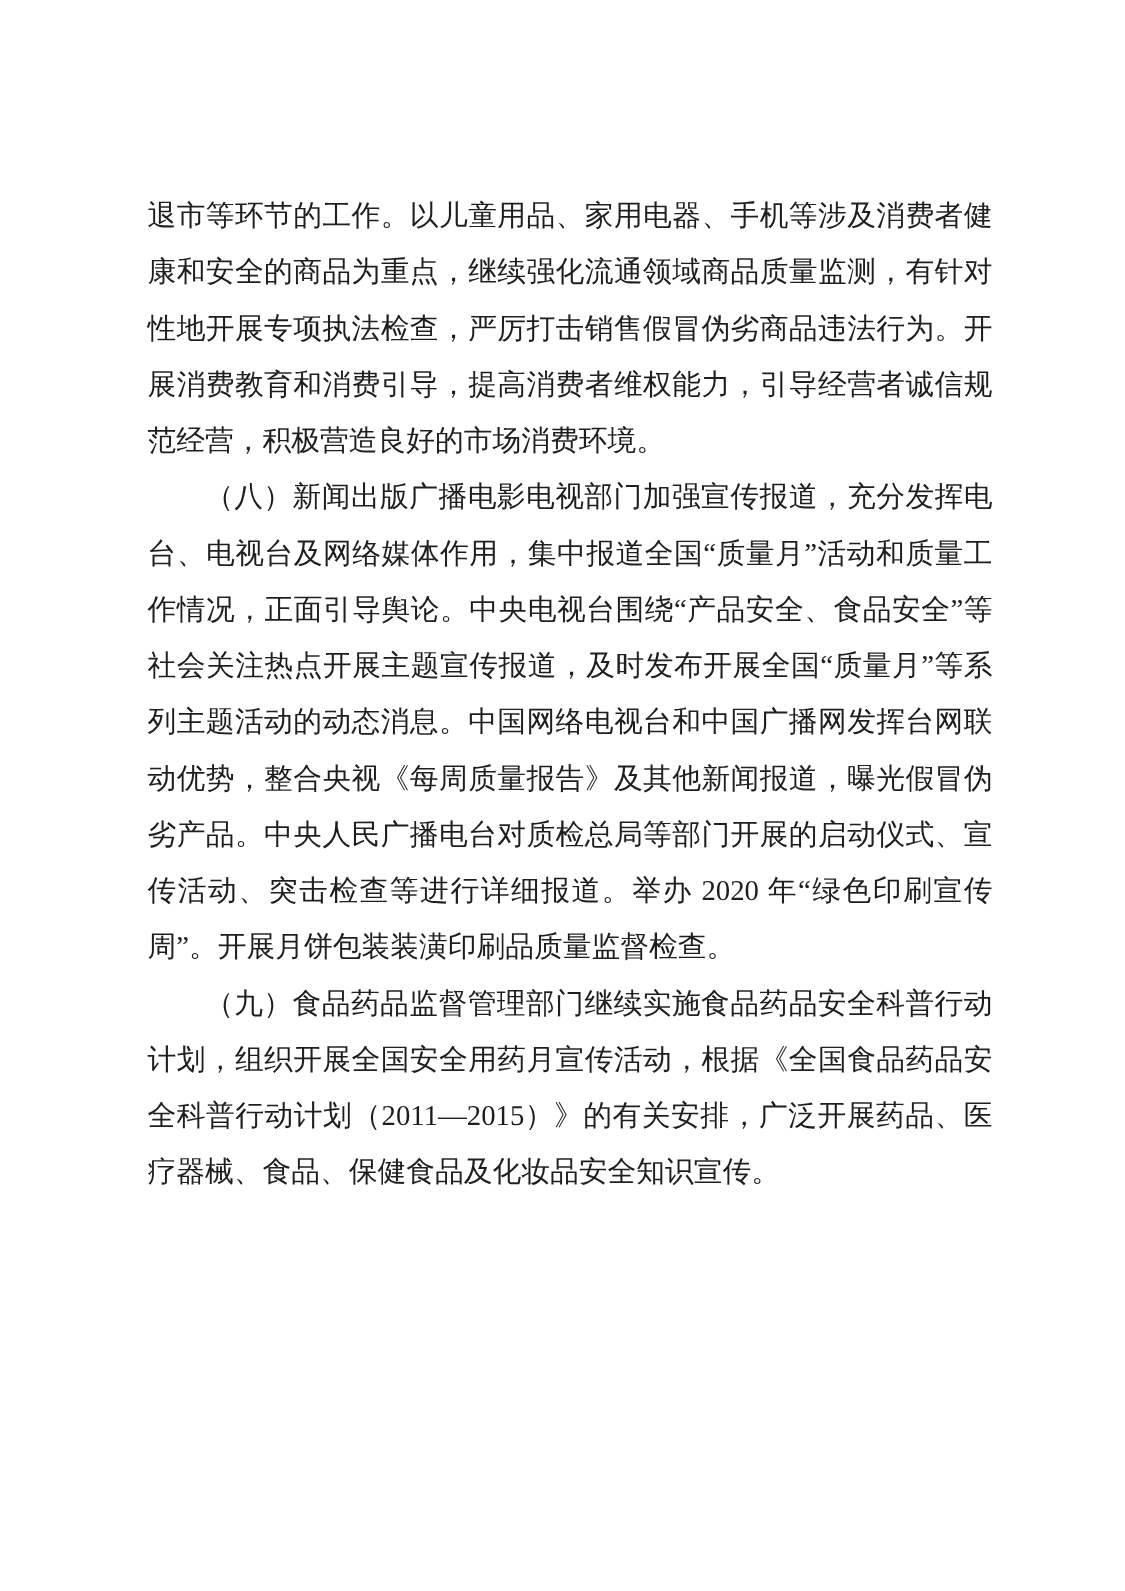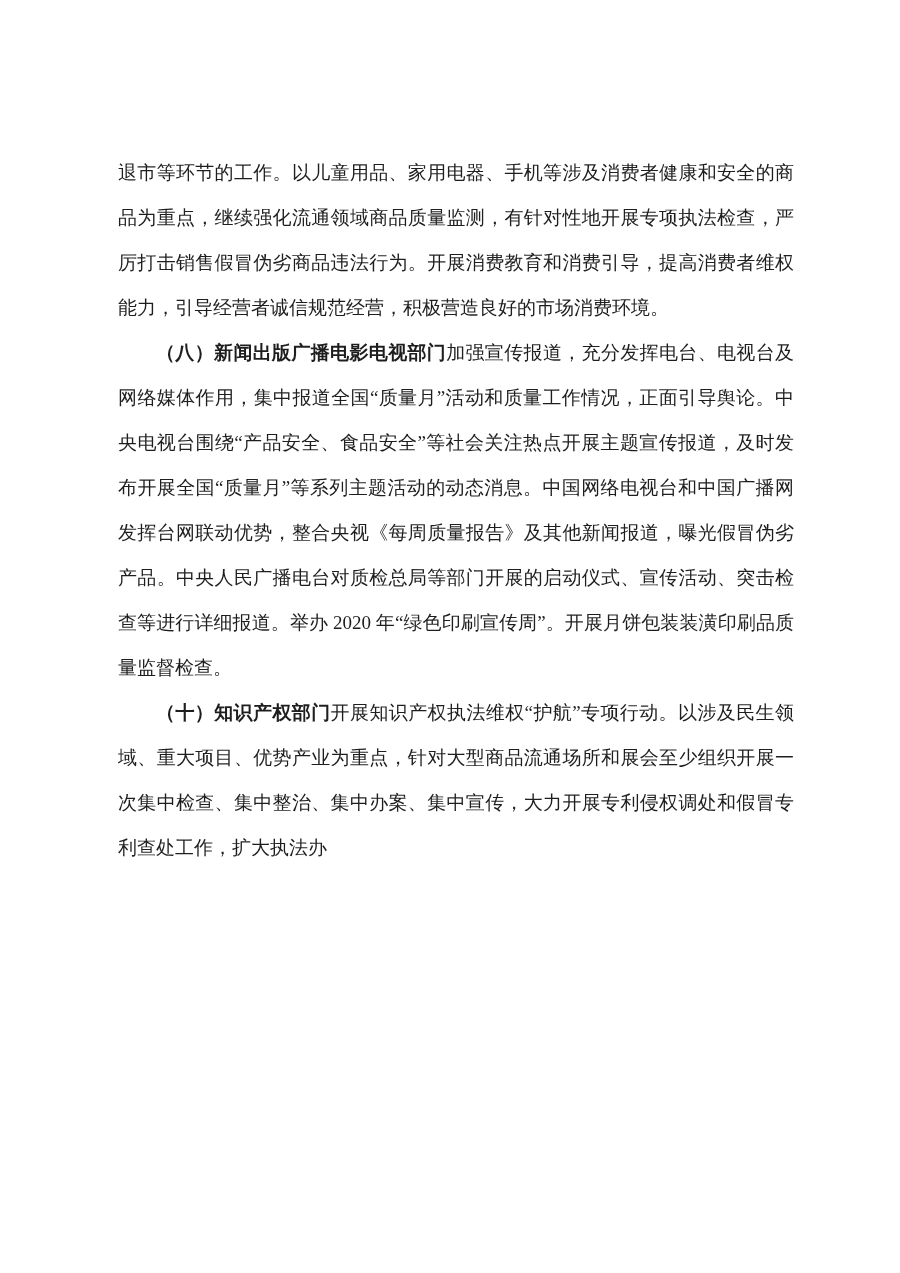--- a/index.html
+++ b/index.html
@@ -18,43 +18,43 @@
     height: 1273px;
     background: #ffffff;
     overflow: hidden;
   }
   .content {
     position: absolute;
     left: 118px;
     top: 150px;
     width: 676px;
     color: #1e1e1e;
-    font-size: 19px;
+    font-size: 23px;
     line-height: 45px;
     text-align: justify;
     text-justify: inter-ideograph;
   }
   .para {
     margin: 0;
     padding: 0;
   }
   .para.indent {
     text-indent: 2em;
   }
   .lead {
-    font-weight: 700;
+    font-weight: 400;
   }
 </style>
 </head>
 <body>
 
 <div class="page">
   <div class="content">
 
     <p class="para"><span>退市等环节的工作。以儿童用品、家用电器、手机等涉及消费者健康和安全的商品为重点，继续强化流通领域商品质量监测，有针对性地开展专项执法检查，严厉打击销售假冒伪劣商品违法行为。开展消费教育和消费引导，提高消费者维权能力，引导经营者诚信规范经营，积极营造良好的市场消费环境。</span></p>
 
     <p class="para indent"><strong class="lead">（八）新闻出版广播电影电视部门</strong><span>加强宣传报道，充分发挥电台、电视台及网络媒体作用，集中报道全国“质量月”活动和质量工作情况，正面引导舆论。中央电视台围绕“产品安全、食品安全”等社会关注热点开展主题宣传报道，及时发布开展全国“质量月”等系列主题活动的动态消息。中国网络电视台和中国广播网发挥台网联动优势，整合央视《每周质量报告》及其他新闻报道，曝光假冒伪劣产品。中央人民广播电台对质检总局等部门开展的启动仪式、宣传活动、突击检查等进行详细报道。举办 2020 年“绿色印刷宣传周”。开展月饼包装装潢印刷品质量监督检查。</span></p>
 
+    <p class="para indent"><strong class="lead">（九）食品药品监督管理部门</strong><span>继续实施食品药品安全科普行动计划，组织开展全国安全用药月宣传活动，根据《全国食品药品安全科普行动计划（2011—2015）》的有关安排，广泛开展药品、医疗器械、食品、保健食品及化妆品安全知识宣传。</span></p>
 
-    <p class="para indent"><strong class="lead">（十）知识产权部门</strong><span>开展知识产权执法维权“护航”专项行动。以涉及民生领域、重大项目、优势产业为重点，针对大型商品流通场所和展会至少组织开展一次集中检查、集中整治、集中办案、集中宣传，大力开展专利侵权调处和假冒专利查处工作，扩大执法办</span></p>
 
   </div>
 </div>
 
 </body></html>

